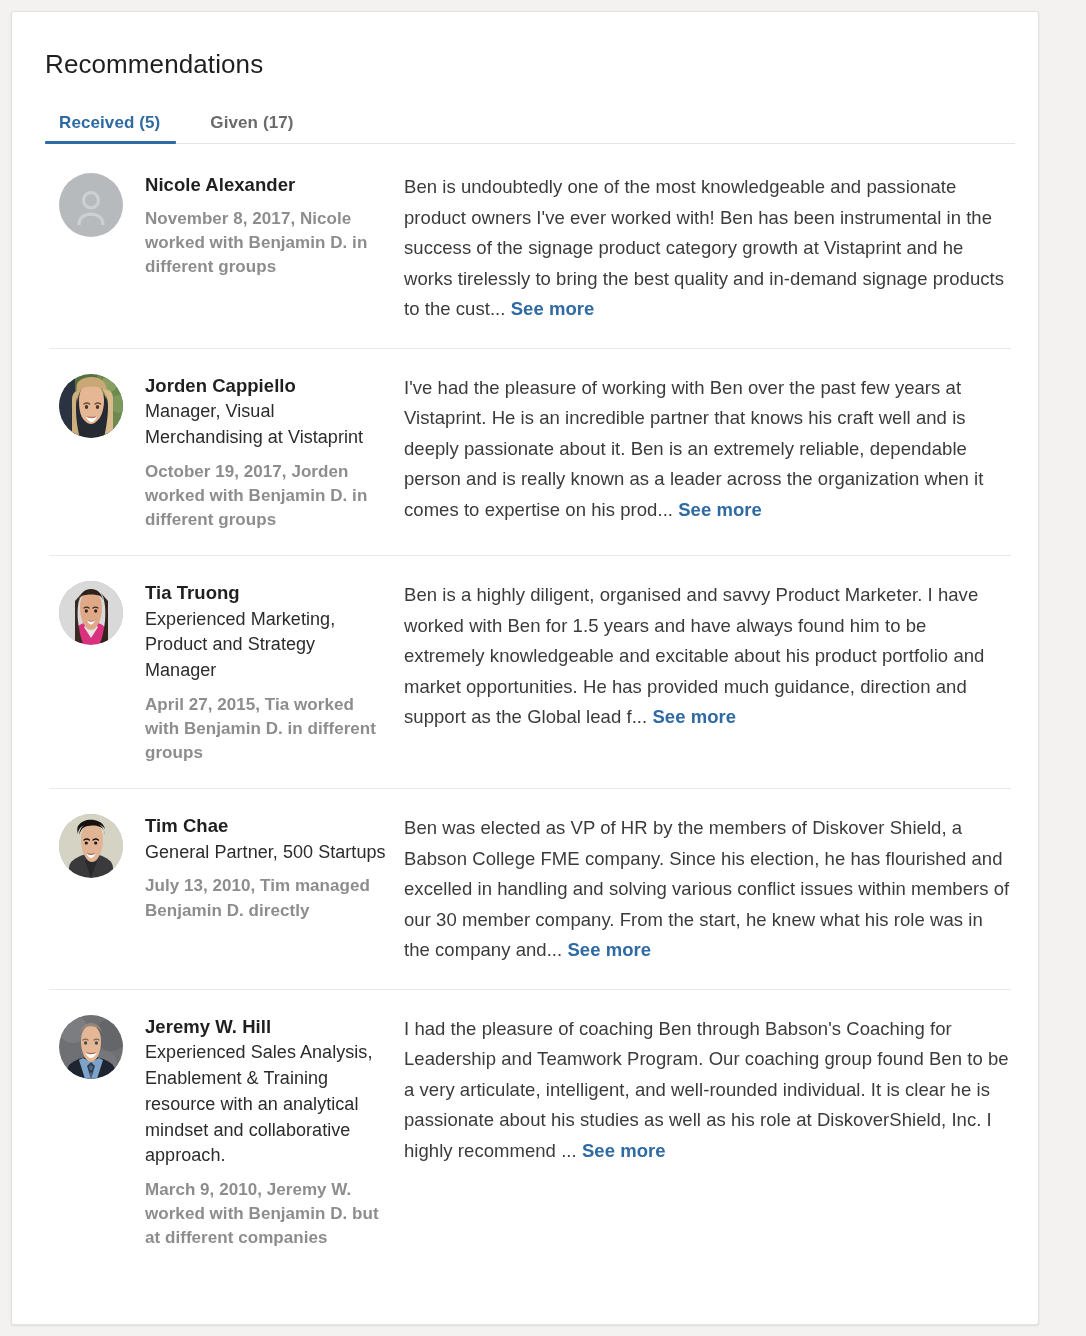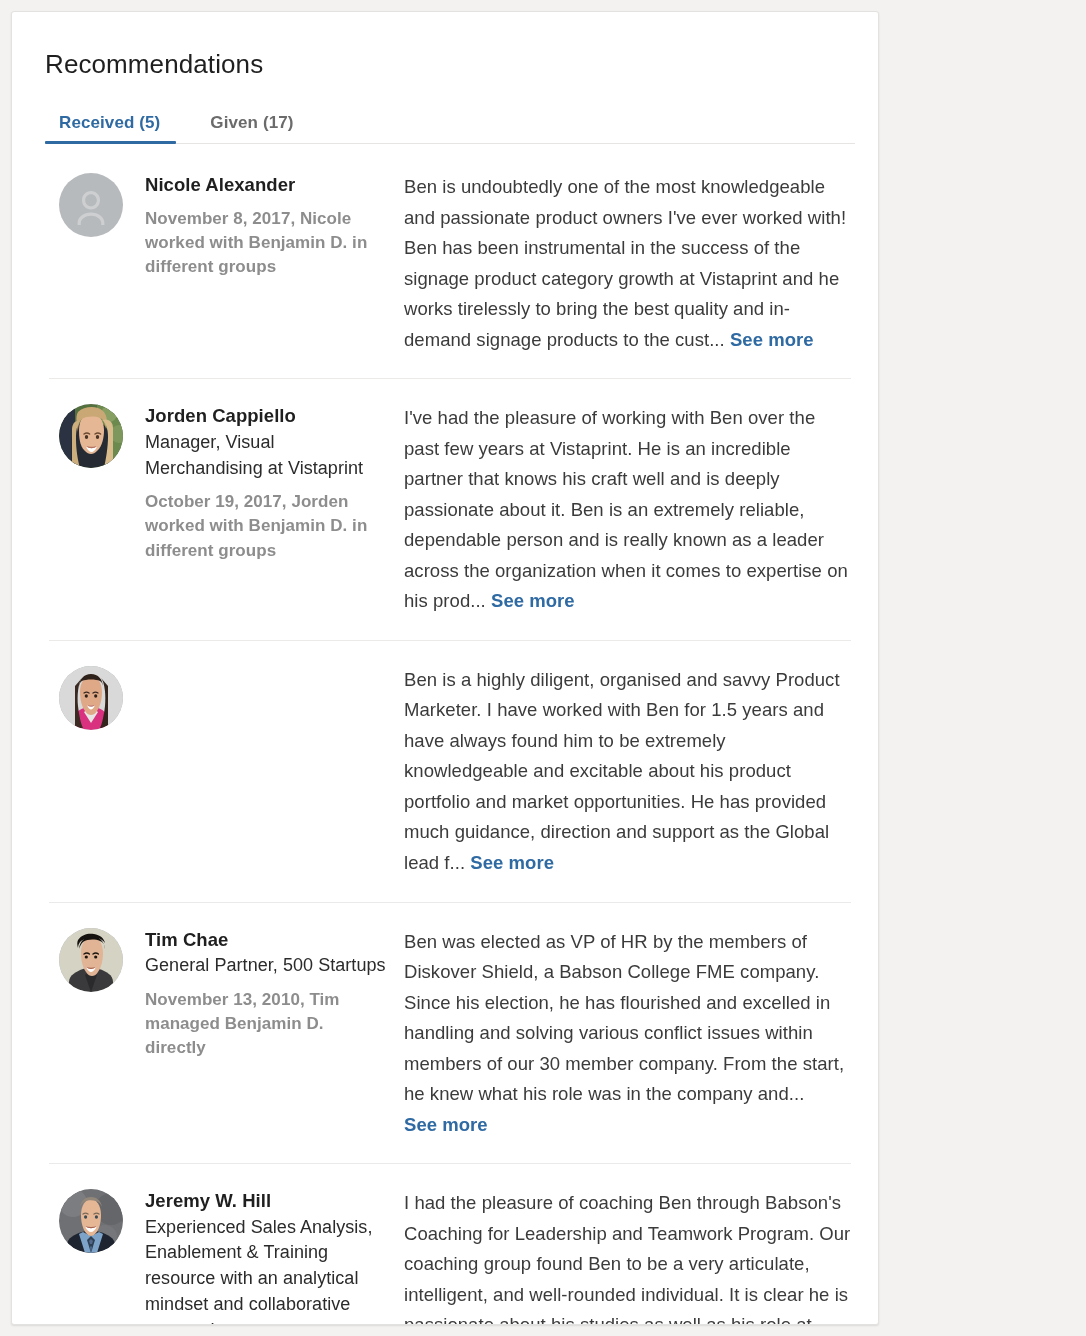--- a/index.html
+++ b/index.html
@@ -13,21 +13,21 @@
     height: 1336px;
     background: #f3f2f0;
     font-family: "Liberation Sans", sans-serif;
     -webkit-font-smoothing: antialiased;
   }
 
   .card {
     position: absolute;
     left: 11px;
     top: 11px;
-    width: 868px;
+    width: 1028px;
     height: 1314px;
     background: #ffffff;
     border: 1px solid #e3e2e0;
     border-radius: 3px;
     box-shadow: 0 1px 2px rgba(0,0,0,0.10);
     overflow: hidden;
   }
 
   .section-title {
     margin: 0;
@@ -257,20 +257,25 @@
               <path d="M21 26c0-10 5-16 11-16s11 6 11 16c0 8-2 15-5 19-2 3-4 4-6 4s-4-1-6-4c-3-4-5-11-5-19z" fill="#dfa987"></path>
               <path d="M20 22c0-9 5-14 12-14s12 5 12 14c0-3-1-6-3-7-4-2-14-2-18 0-2 1-3 4-3 7z" fill="#2e211a"></path>
               <path d="M25 27c1.5-1 3.6-1 5 0M34 27c1.4-1 3.5-1 5 0" stroke="#3a2a22" stroke-width="1.3" fill="none" stroke-linecap="round"></path>
               <ellipse cx="27.3" cy="30" rx="1.6" ry="1.8" fill="#2e211a"></ellipse>
               <ellipse cx="36.7" cy="30" rx="1.6" ry="1.8" fill="#2e211a"></ellipse>
               <path d="M28 39c2.5 2 5.5 2 8 0-1 3-3 4.5-4 4.5s-3-1.5-4-4.5z" fill="#fff"></path>
               <path d="M28 39c2.5 2 5.5 2 8 0-2 1-6 1-8 0z" fill="#b05a6a"></path>
             </g>
           </svg>
         </div>
+        <div class="person">
+          <div class="person-name">Tia Truong</div>
+          <div class="person-headline">Experienced Marketing, Product and Strategy Manager</div>
+          <div class="person-meta">April 27, 2015, Tia worked with Benjamin D. in different groups</div>
+        </div>
       </div>
       <div class="rec-body">
         <span>Ben is a highly diligent, organised and savvy Product Marketer. I have worked with Ben for 1.5 years and have always found him to be extremely knowledgeable and excitable about his product portfolio and market opportunities. He has provided much guidance, direction and support as the Global lead f...</span>
         <a class="see-more">See more</a>
       </div>
     </li>
 
     <li class="rec-item">
       <div class="rec-left">
         <div class="avatar">
@@ -291,21 +296,21 @@
               <ellipse cx="27.3" cy="29" rx="1.6" ry="1.5" fill="#1c1510"></ellipse>
               <ellipse cx="36.7" cy="29" rx="1.6" ry="1.5" fill="#1c1510"></ellipse>
               <path d="M27 39c3 2.5 7 2.5 10 0-1.5 3.5-3.5 5-5 5s-3.5-1.5-5-5z" fill="#fff"></path>
               <path d="M27 39c3 2.5 7 2.5 10 0-3 1-7 1-10 0z" fill="#a9624f"></path>
             </g>
           </svg>
         </div>
         <div class="person">
           <div class="person-name">Tim Chae</div>
           <div class="person-headline">General Partner, 500 Startups</div>
-          <div class="person-meta">November 13, 2010, Tim managed Benjamin D. directly</div>
+          <div class="person-meta">July 13, 2010, Tim managed Benjamin D. directly</div>
         </div>
       </div>
       <div class="rec-body">
         <span>Ben was elected as VP of HR by the members of Diskover Shield, a Babson College FME company. Since his election, he has flourished and excelled in handling and solving various conflict issues within members of our 30 member company. From the start, he knew what his role was in the company and...</span>
         <a class="see-more">See more</a>
       </div>
     </li>
 
     <li class="rec-item">
       <div class="rec-left">

